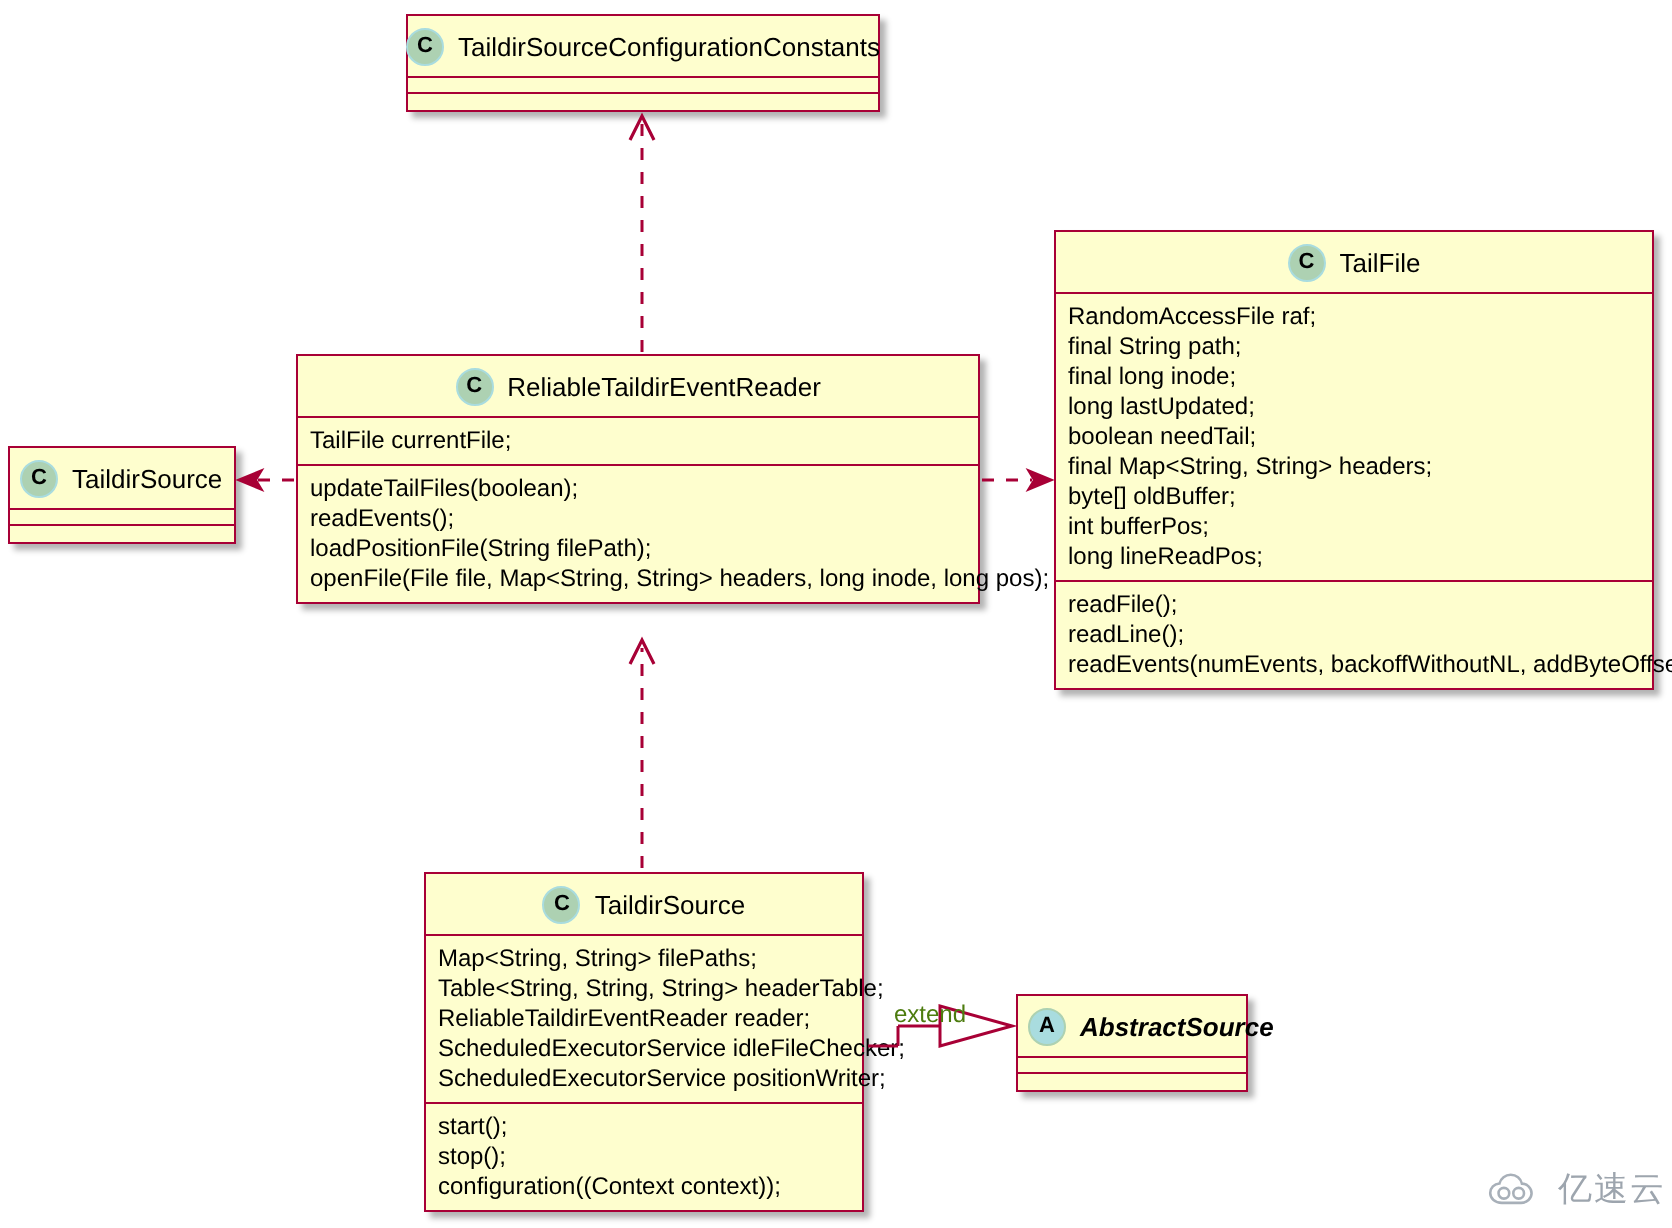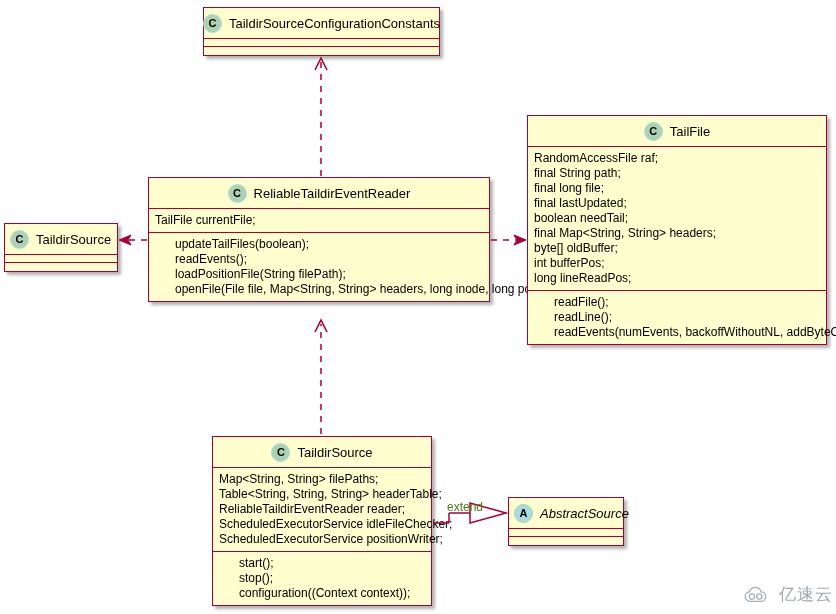--- a/index.html
+++ b/index.html
@@ -40,20 +40,21 @@
     justify-content: flex-start;
   }
   .uml-title {
     font-size: 13px;
     color: #000000;
     white-space: nowrap;
     letter-spacing: 0px;
   }
   .uml-title.abstract {
     font-style: italic;
+    font-weight: bold;
   }
   .stereo {
     width: 17px;
     height: 17px;
     border-radius: 50%;
     border: 1px solid #a9dcdf;
     background: #add1b2;
     display: inline-flex;
     align-items: center;
     justify-content: center;
@@ -68,21 +69,20 @@
     background: #a9dcdf;
     border: 1px solid #add1b2;
   }
   .uml-compartment {
     border-bottom: 1px solid #a80036;
     box-sizing: border-box;
     padding: 4px 1px 4px 6px;
   }
   .uml-compartment:last-child {
     border-bottom: none;
-    margin-left: 20px;
   }
   .uml-compartment.empty {
     height: 8px;
     padding: 0;
   }
   .uml-line {
     font-size: 12px;
     line-height: 15px;
     color: #000000;
     white-space: nowrap;
@@ -146,22 +146,22 @@
   </div>
 
   <div class="uml-box" style="left:527px; top:115px; width:300px;">
     <div class="uml-header">
       <span class="stereo">C</span>
       <span class="uml-title">TailFile</span>
     </div>
     <div class="uml-compartment">
       <div class="uml-line">RandomAccessFile raf;</div>
       <div class="uml-line">final String path;</div>
-      <div class="uml-line">final long file;</div>
-      <div class="uml-line">final lastUpdated;</div>
+      <div class="uml-line">final long inode;</div>
+      <div class="uml-line">long lastUpdated;</div>
       <div class="uml-line">boolean needTail;</div>
       <div class="uml-line">final Map&lt;String, String&gt; headers;</div>
       <div class="uml-line">byte[] oldBuffer;</div>
       <div class="uml-line">int bufferPos;</div>
       <div class="uml-line">long lineReadPos;</div>
     </div>
     <div class="uml-compartment">
       <div class="uml-line">readFile();</div>
       <div class="uml-line">readLine();</div>
       <div class="uml-line">readEvents(numEvents, backoffWithoutNL, addByteOffset);</div>

